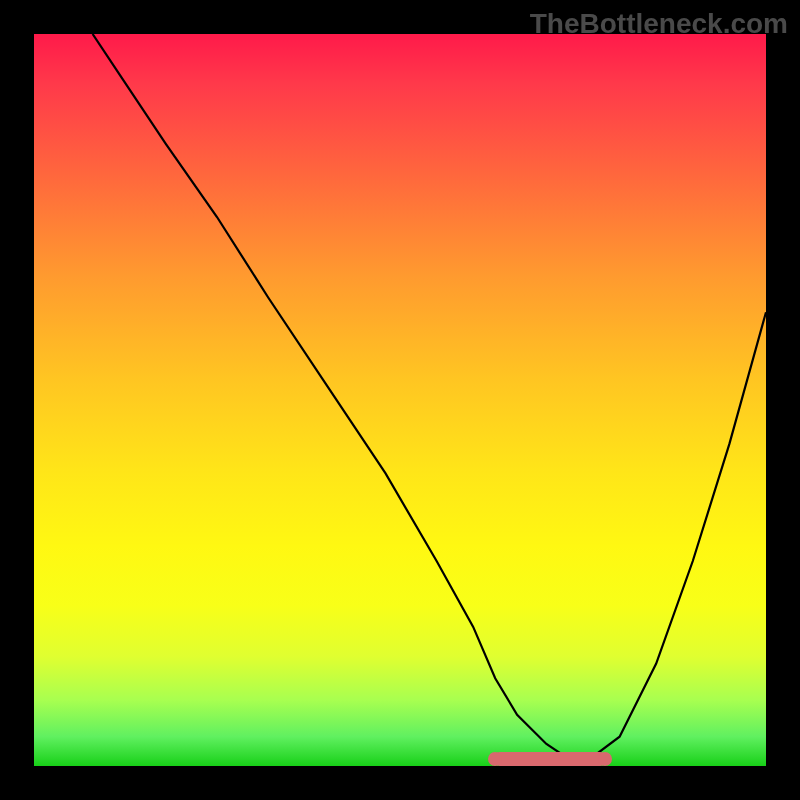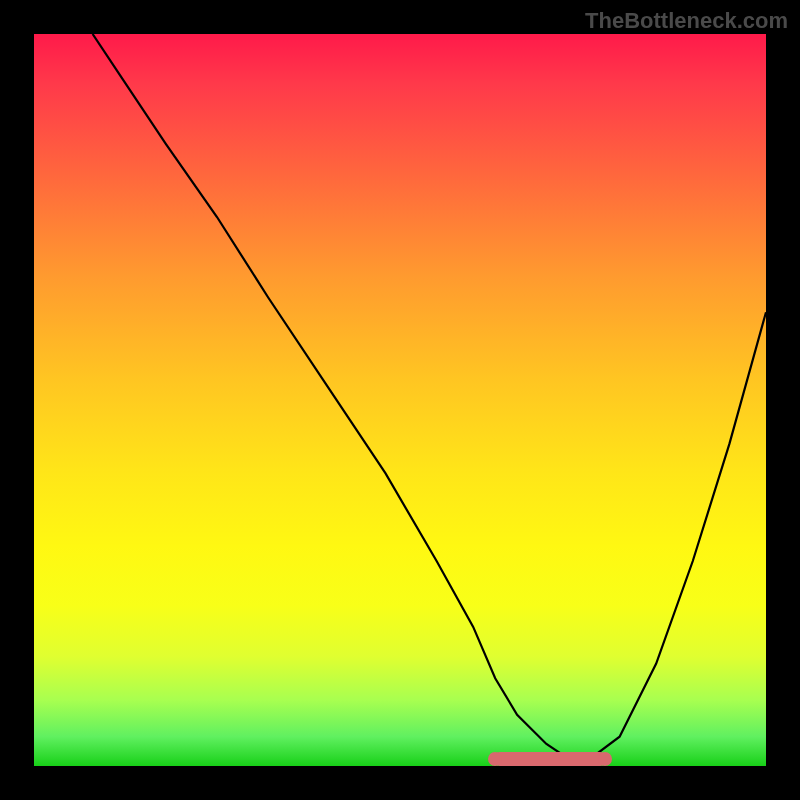--- a/index.html
+++ b/index.html
@@ -8,21 +8,21 @@
     height: 800px;
     background: #000;
     position: relative;
     font-family: Arial, sans-serif;
   }
   .watermark {
     position: absolute;
     top: 8px;
     right: 12px;
     color: #4a4a4a;
-    font-size: 22px;
+    font-size: 28px;
     font-weight: bold;
     z-index: 10;
   }
   .plot-area {
     position: absolute;
     left: 34px;
     top: 34px;
     width: 732px;
     height: 732px;
     background: linear-gradient(to bottom,

